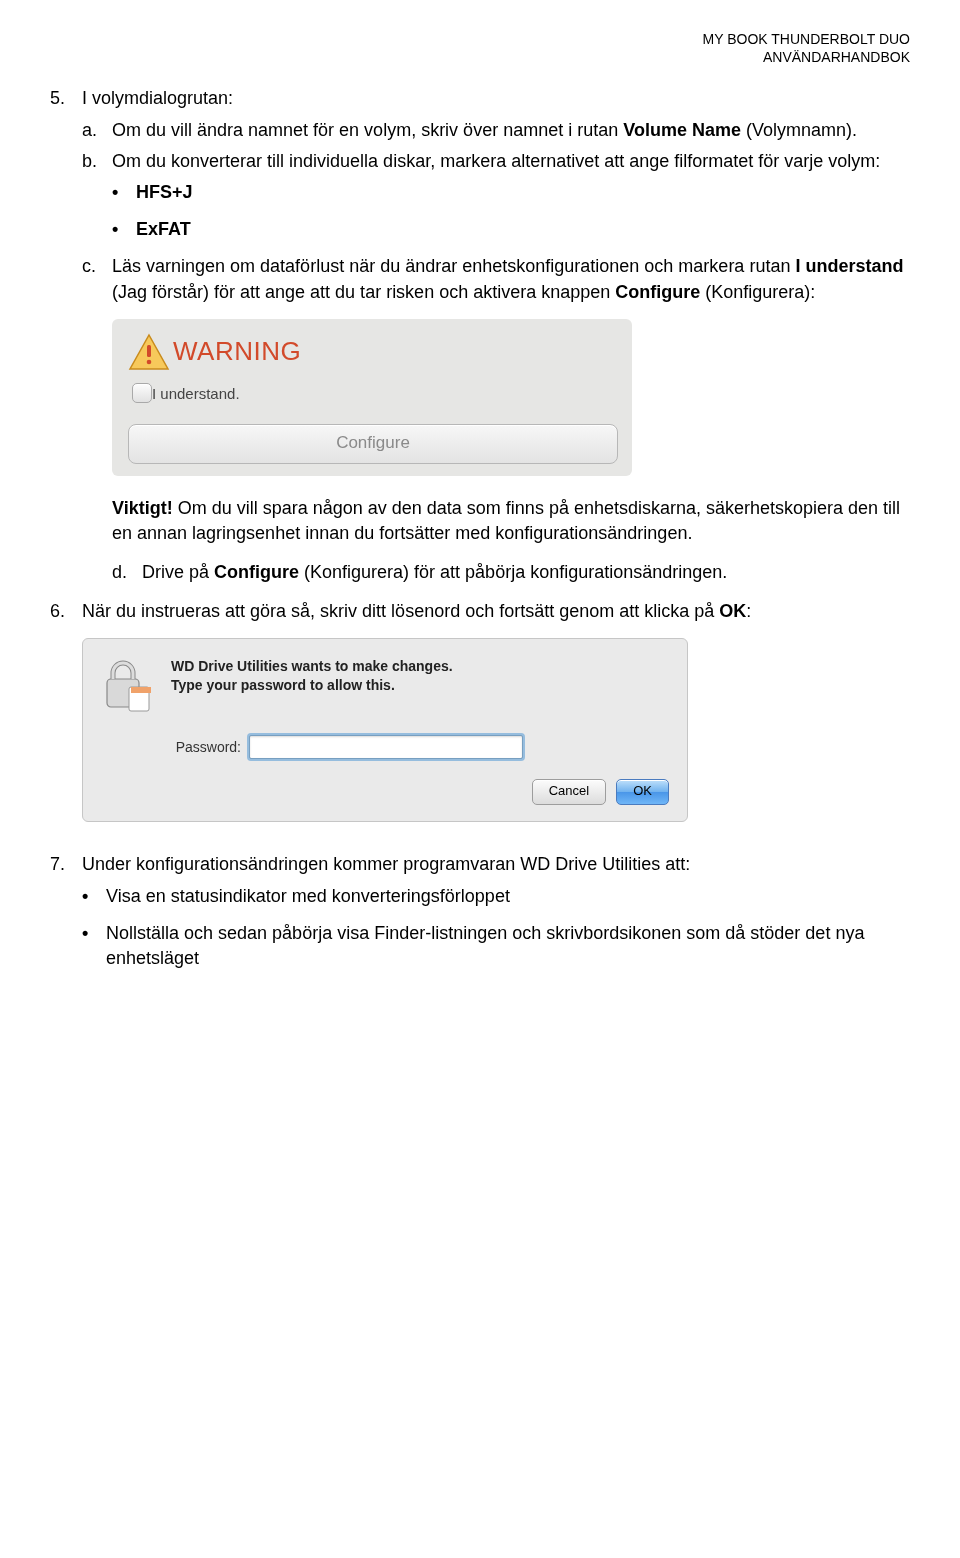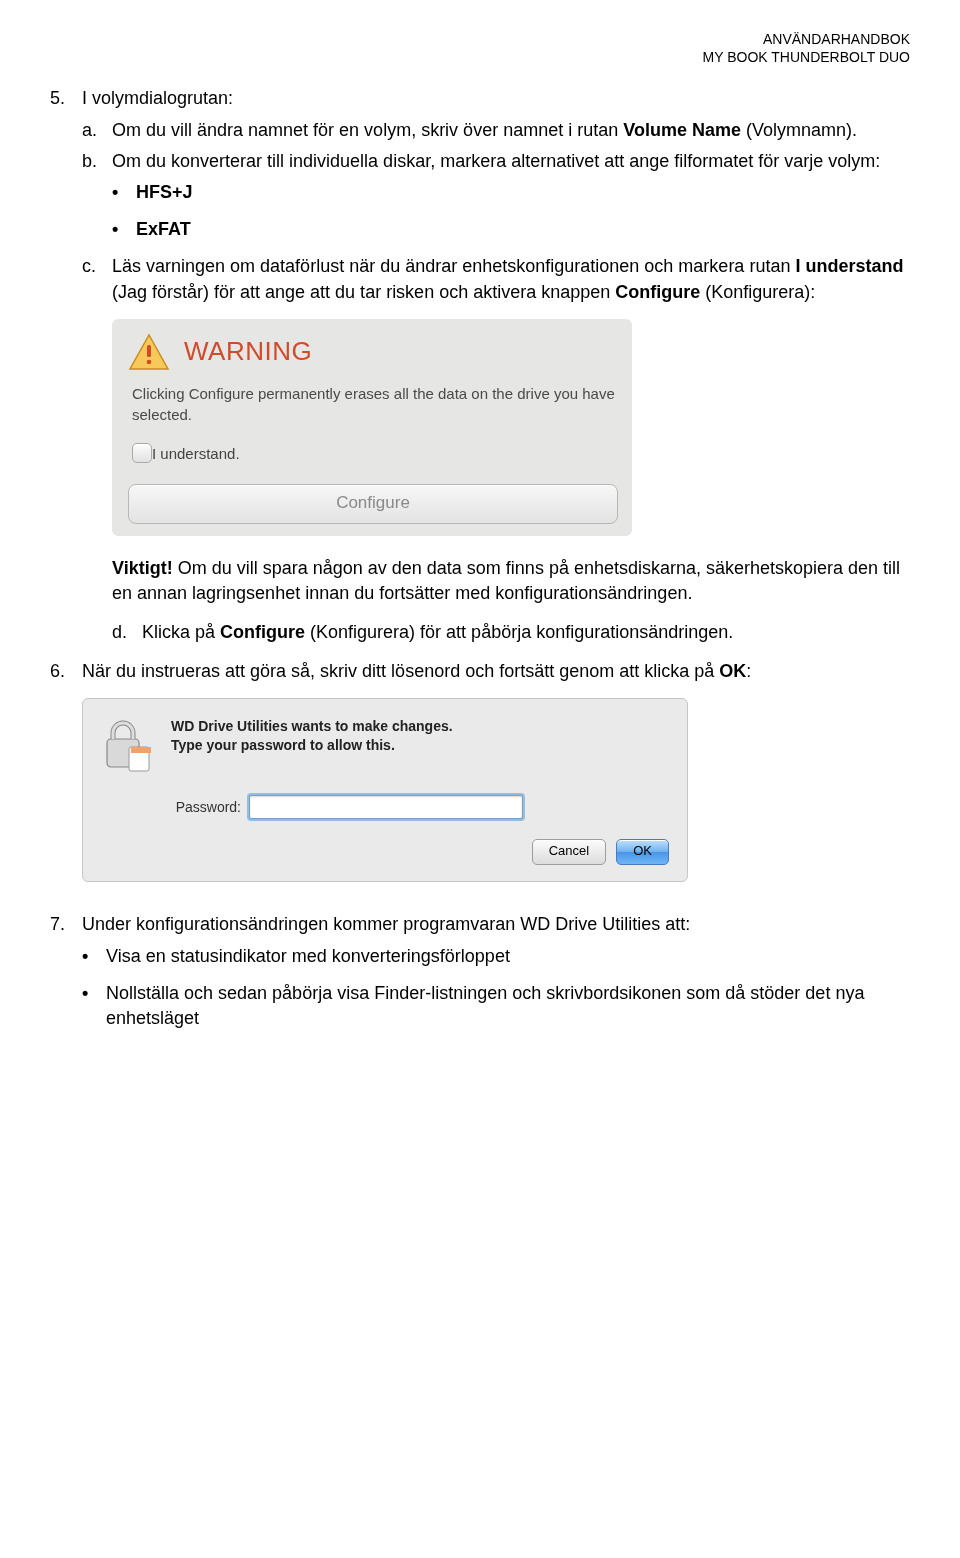--- a/index.html
+++ b/index.html
@@ -69,21 +69,21 @@
     background: #e6e6e4;
     border-radius: 6px;
     padding: 14px 16px 12px 16px;
     margin: 14px 0 20px 62px;
     box-sizing: border-box;
     position: relative;
   }
   .warning-head {
     display: flex;
     align-items: center;
-    gap: 14px;
+    gap: 3px;
     margin-bottom: 12px;
   }
   .warning-icon-svg { width: 42px; height: 38px; }
   .warning-title {
     color: #d24a2a;
     font-size: 26px;
     font-weight: 500;
     letter-spacing: 0.5px;
   }
   .warning-text {
@@ -209,22 +209,22 @@
     right: 50px;
     font-size: 14px;
   }
 </style>
 </head>
 <body>
 
 <div class="page">
 
   <div class="header-right">
+    <div>MY BOOK THUNDERBOLT DUO</div>
     <div>ANVÄNDARHANDBOK</div>
-    <div>MY BOOK THUNDERBOLT DUO</div>
   </div>
 
   <div class="content">
 
     <div class="list-item">
       <div class="list-num">5.</div>
       <div class="list-body">I volymdialogrutan:</div>
     </div>
 
     <div class="sub-list">
@@ -261,36 +261,35 @@
 
     <div class="warning-box">
       <div class="warning-head">
         <svg class="warning-icon-svg" viewBox="0 0 42 38">
           <polygon points="21,2 40,36 2,36" fill="#f7c95b" stroke="#c98b1c" stroke-width="1.5"></polygon>
           <rect x="19" y="12" width="4" height="12" rx="1.5" fill="#d24a2a"></rect>
           <circle cx="21" cy="29" r="2.3" fill="#d24a2a"></circle>
         </svg>
         <div class="warning-title">WARNING</div>
       </div>
-      <div class="warning-text">Clicking Configure permanently erases all the data on the drive you have selected.</div>
       <div class="understand-row">
         <div class="checkbox"></div>
         <div class="understand-label">I understand.</div>
       </div>
       <div class="configure-btn">Configure</div>
     </div>
 
     <div class="important-para">
       <span class="bold">Viktigt!</span><span> Om du vill spara någon av den data som finns på enhetsdiskarna, säkerhetskopiera den till en annan lagringsenhet innan du fortsätter med konfigurationsändringen.</span>
     </div>
 
     <div class="sub-d">
       <div class="sub-mark">d.</div>
       <div>
-        <span>Klicka på </span><span class="bold">Configure</span><span> (Konfigurera) för att påbörja konfigurationsändringen.</span>
+        <span>Drive på </span><span class="bold">Configure</span><span> (Konfigurera) för att påbörja konfigurationsändringen.</span>
       </div>
     </div>
 
     <div class="list-item">
       <div class="list-num">6.</div>
       <div class="list-body step6-text">
         <span>När du instrueras att göra så, skriv ditt lösenord och fortsätt genom att klicka på </span><span class="bold">OK</span><span>:</span>
       </div>
     </div>
 

